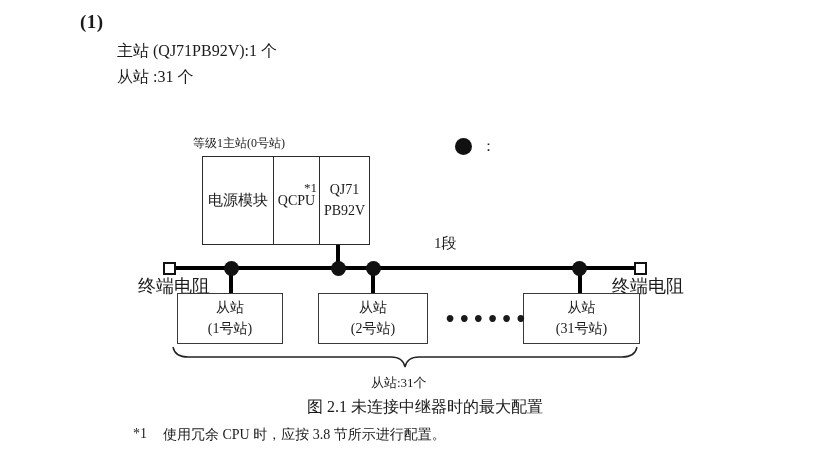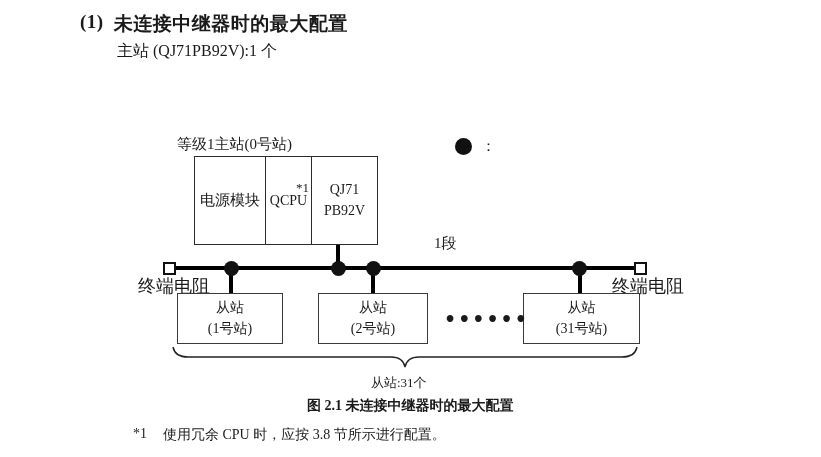--- a/index.html
+++ b/index.html
@@ -25,23 +25,23 @@
     letter-spacing: 0.5px;
     white-space: nowrap;
   }
   .spec-line {
     left: 117px;
     font-size: 16px;
     white-space: nowrap;
   }
 
   
-  .master-label { left: 177px; top: 135px; font-size: 15px; white-space: nowrap; }
+  .master-label { left: 193px; top: 135px; font-size: 12px; white-space: nowrap; }
   .master-box {
-    left: 194px; top: 156px; width: 184px; height: 89px;
+    left: 202px; top: 156px; width: 168px; height: 89px;
     border: 1.5px solid #2b2b2b;
     display: flex;
     background: #ffffff;
   }
   .cell {
     display: flex; align-items: center; justify-content: center;
     font-size: 14px; text-align: center; position: relative;
   }
   .cell-power  { width: 71px; border-right: 1.5px solid #2b2b2b; font-size: 15px; }
   .cell-cpu    { width: 46px; border-right: 1.5px solid #2b2b2b; }
@@ -92,37 +92,37 @@
     font-family: "DejaVu Sans", sans-serif;
     white-space: nowrap;
   }
 
   
   .brace-svg { left: 172px; top: 345px; }
   .brace-label { left: 371px; top: 374px; font-size: 13px; white-space: nowrap; }
 
   .caption {
     left: 307px; top: 397px;
-    font-size: 14px; font-weight: bold;
+    font-size: 16px; font-weight: normal;
     white-space: nowrap;
   }
   .footnote { top: 426px; font-size: 14px; white-space: nowrap; }
   .footnote-marker { left: 133px; }
   .footnote-text { left: 163px; }
 </style>
 </head>
 <body>
 
 <div id="root">
 
   <div class="abs heading">
     <span>(1)</span>
-    <span>未连接中继器时的最大配置</span>
   </div>
   <div class="abs spec-line" style="top:41px">主站 (QJ71PB92V):1 个</div>
+  <div class="abs spec-line" style="top:67px">从站 :31 个</div>
 
   <div class="abs legend">
     <span class="legend-dot"></span>
     <span class="legend-text">：</span>
   </div>
 
   <div class="abs master-label">等级1主站(0号站)</div>
   <div class="abs master-box">
     <div class="cell cell-power">电源模块</div>
     <div class="cell cell-cpu">

